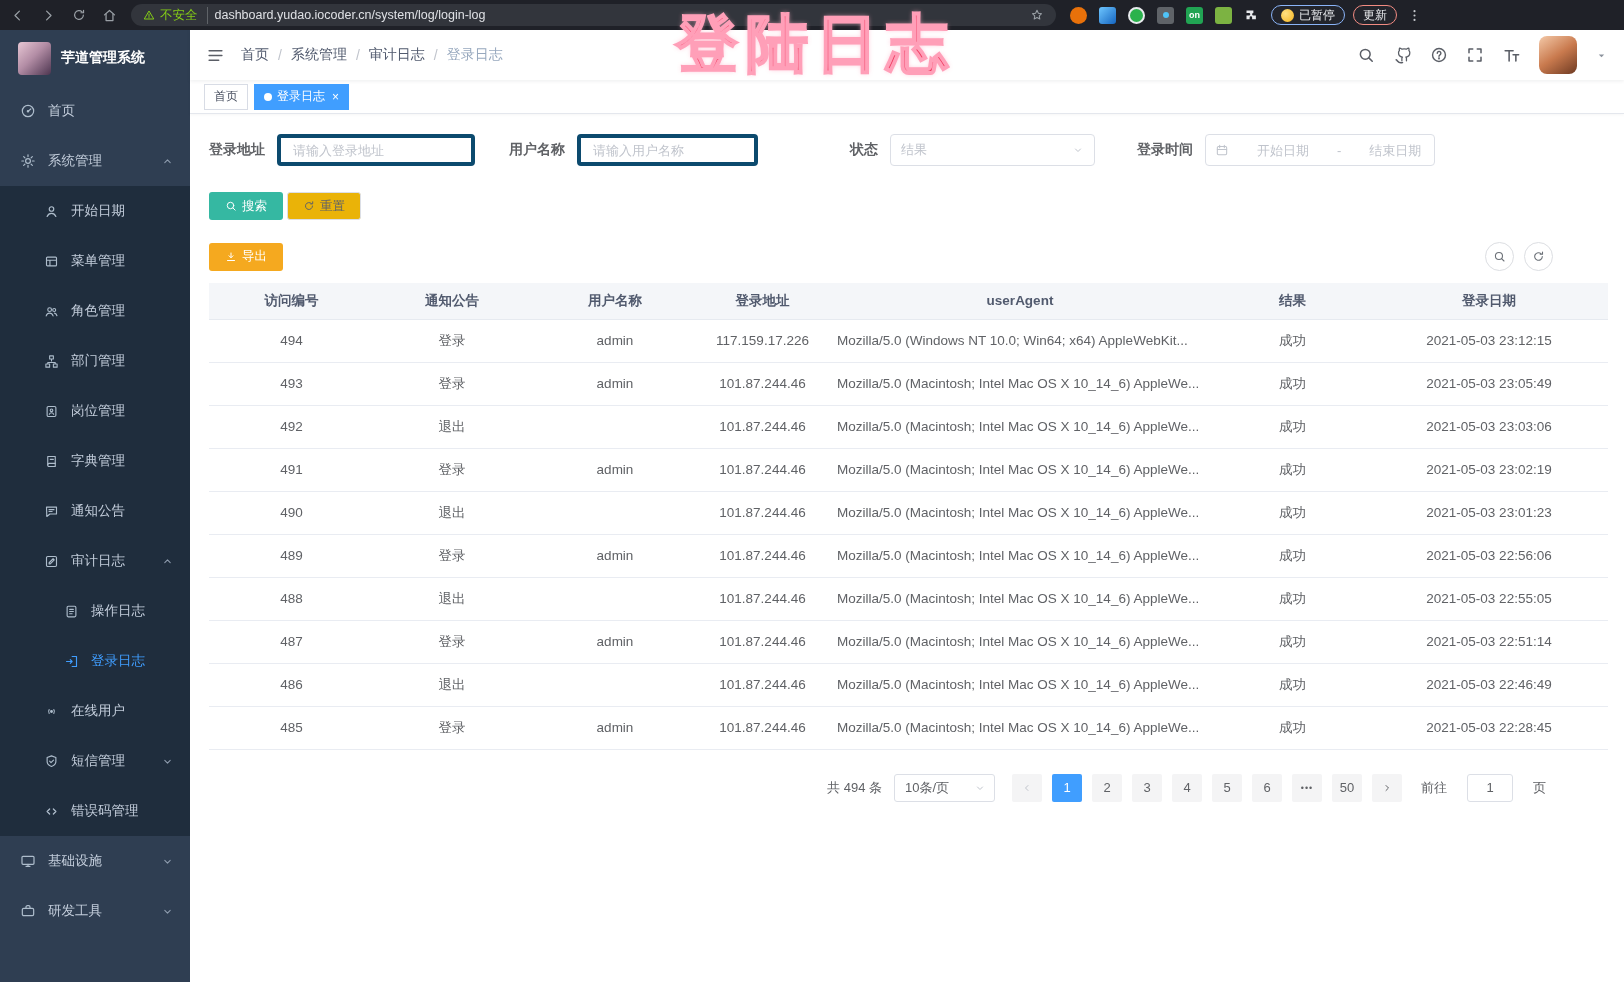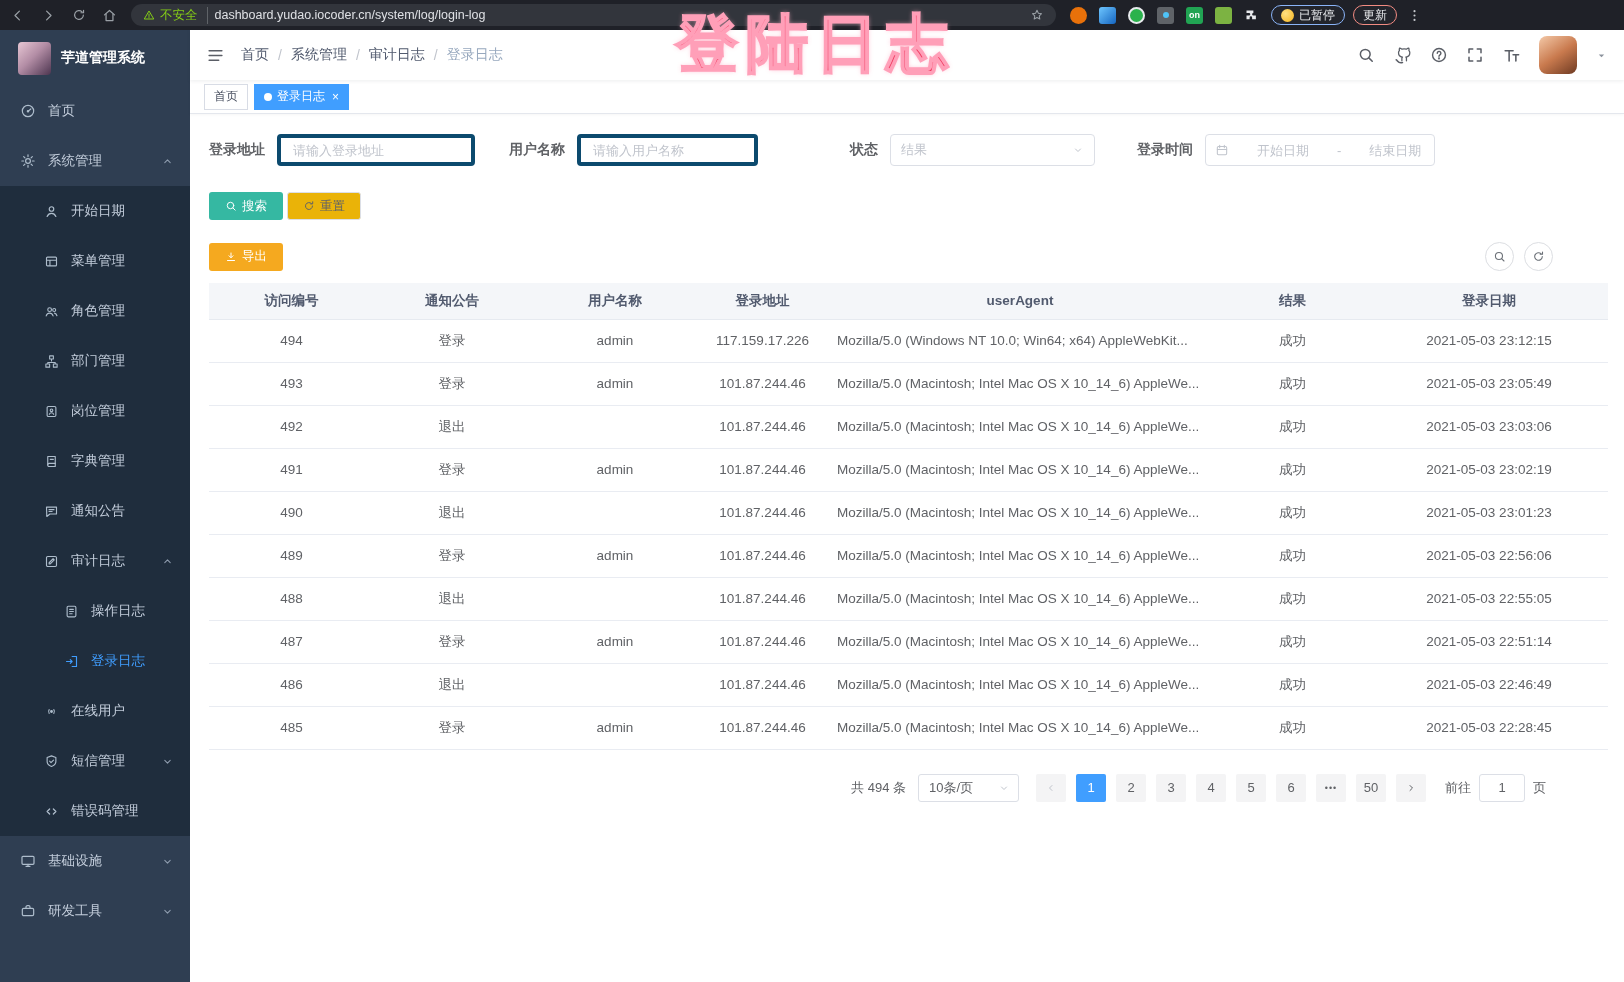--- a/index.html
+++ b/index.html
@@ -88,21 +88,21 @@
   td.ua{text-align:left;padding-left:12px}
 
   
   .pager{margin-top:24px;display:flex;align-items:center;justify-content:flex-end;padding-right:62px;font-size:13px;color:#606266;gap:0}
   .pg-total{margin-right:12px}
   .pg-size{width:101px;height:28px;border:1px solid #dcdfe6;border-radius:3px;display:flex;align-items:center;padding:0 8px 0 10px;color:#606266;cursor:pointer;margin-right:12px}
   .pg-size .chev{margin-left:auto;color:#c0c4cc}
   .pbtn{min-width:30px;height:28px;margin:0 5px;border-radius:2px;background:#f4f4f5;color:#606266;display:inline-flex;align-items:center;justify-content:center;font-size:13px;cursor:pointer;padding:0 4px}
   .pbtn.prev{color:#c0c4cc}
   .pbtn.on{background:#409EFF;color:#fff}
-  .pg-goto{display:flex;align-items:center;gap:8px;margin-left:14px}
+  .pg-goto{display:flex;align-items:center;gap:20px;margin-left:14px}
   .pg-goto input{width:46px;height:28px;border:1px solid #dcdfe6;border-radius:3px;text-align:center;font-size:13px;color:#606266}
 </style>
 </head>
 <body>
 
 <svg width="0" height="0" style="position:absolute">
   <defs>
     <g id="g"></g>
   </defs>
   <symbol id="s-back" viewBox="0 0 24 24">

